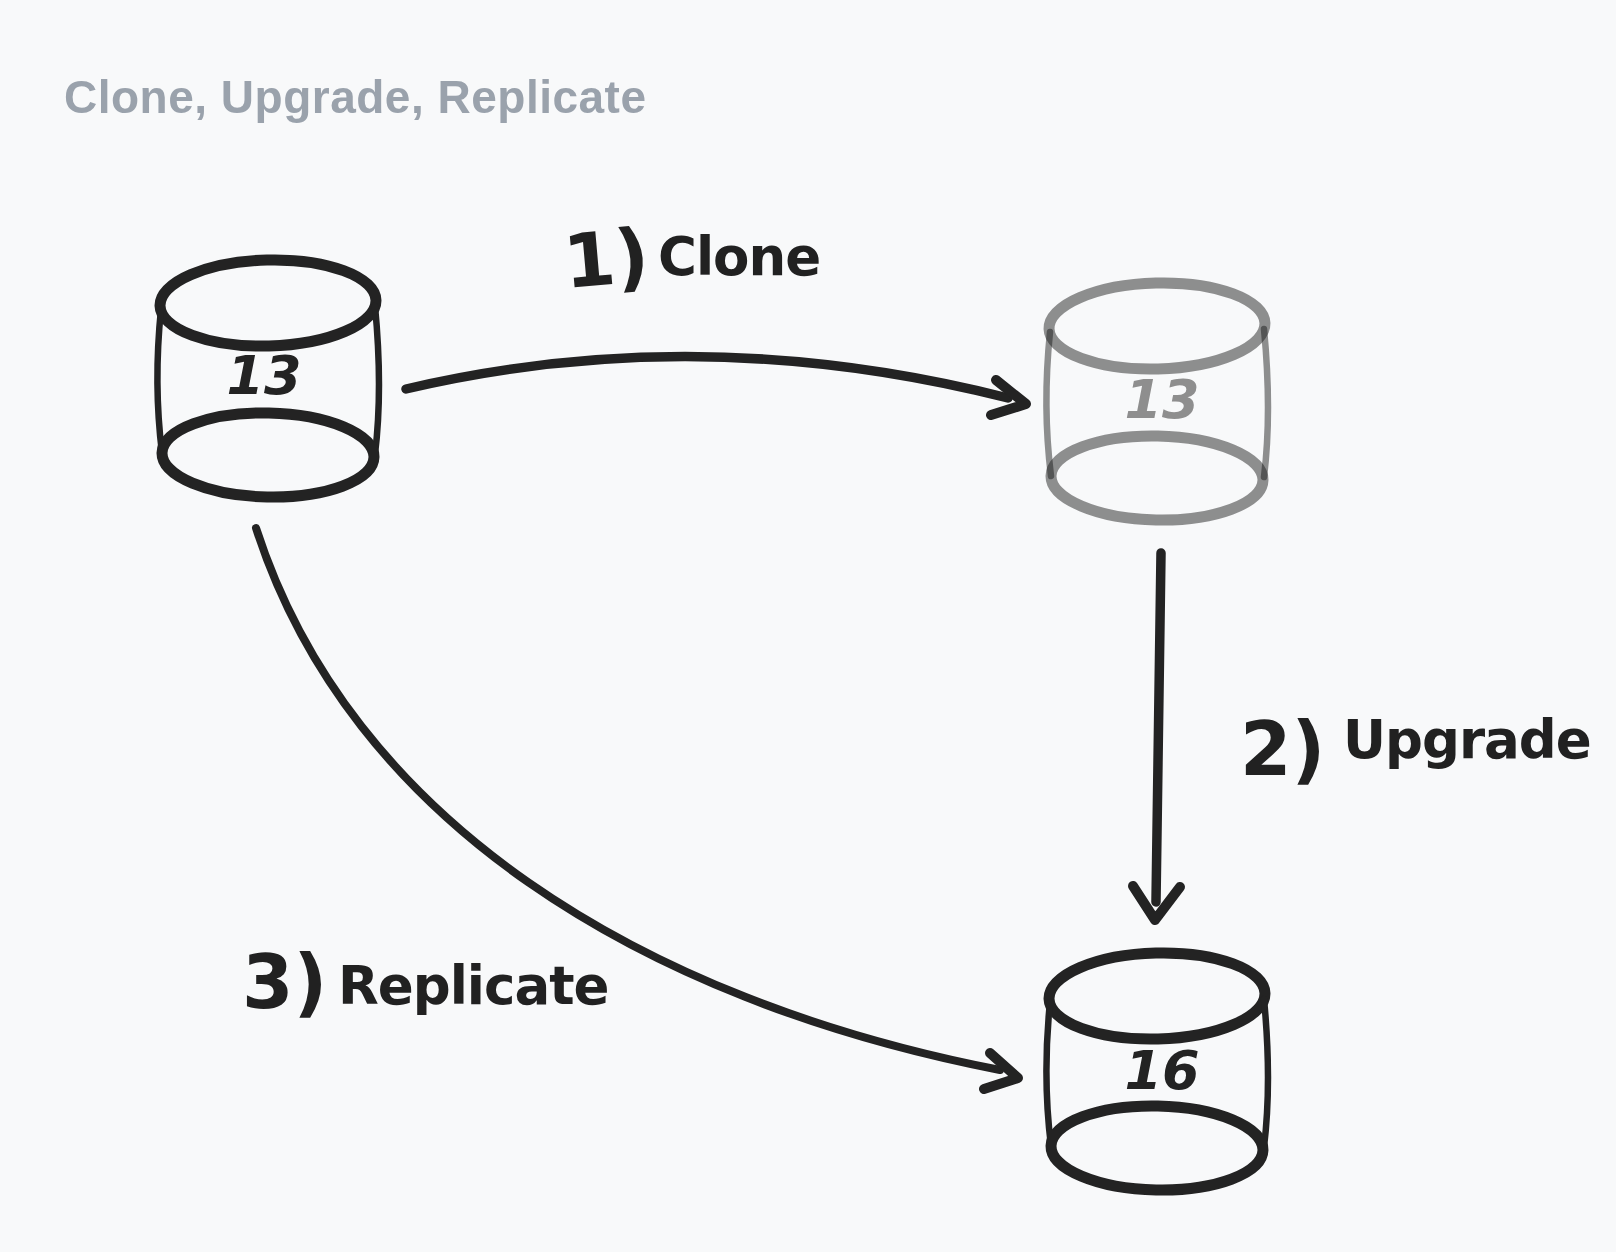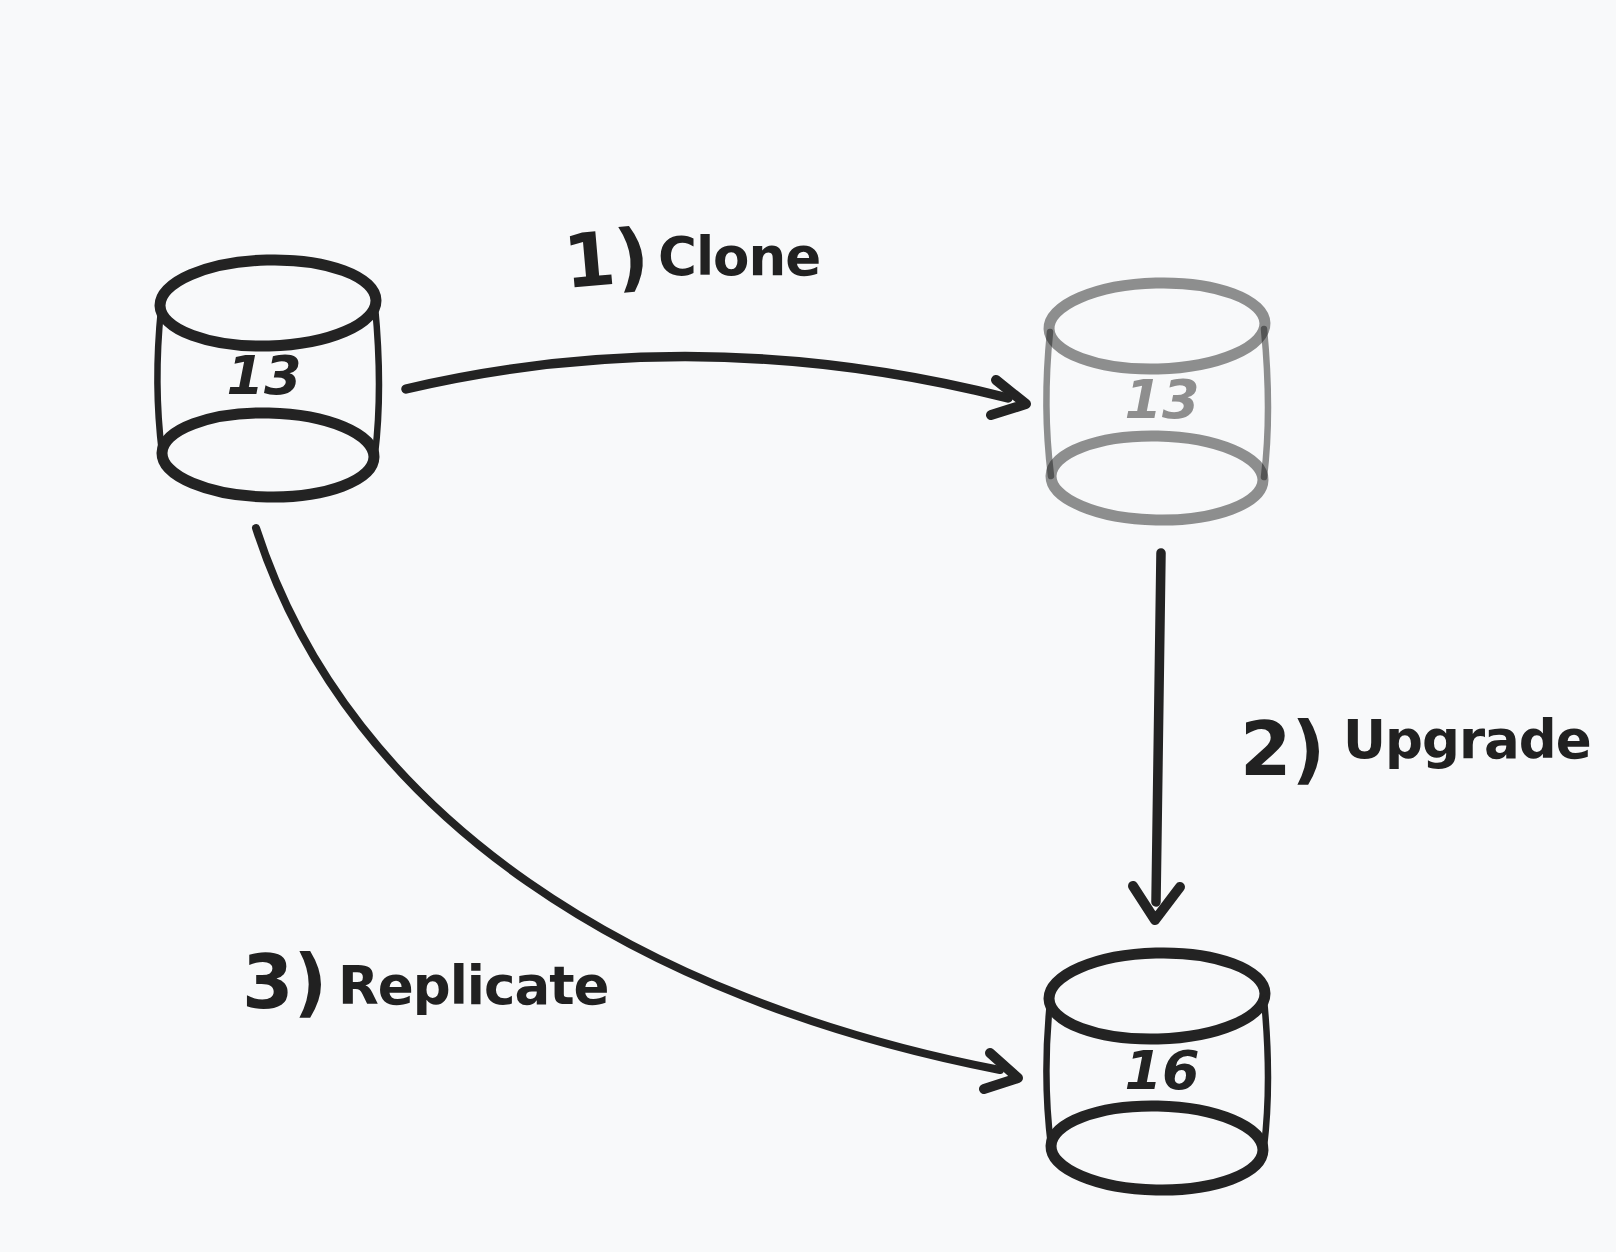--- a/index.html
+++ b/index.html
@@ -67,20 +67,21 @@
     font-size: 53px;
     letter-spacing: -1px;
     fill: #212121;
   }
 </style>
 </head>
 <body>
 
 <div class="canvas">
 
+  <div class="title">Clone, Upgrade, Replicate</div>
 
   <svg width="1616" height="1252" viewBox="0 0 1616 1252">
 
     <defs>
       <g id="cylinder">
         <ellipse class="cap" cx="0" cy="0" rx="108" ry="43" transform="rotate(-1.5)"></ellipse>
         <path class="wall" d="M -107 6 C -112 55 -112 102 -106 150"></path>
         <path class="wall" d="M 107 3 C 112 55 113 102 107 151"></path>
         <ellipse class="cap" cx="0" cy="152" rx="106" ry="42" transform="rotate(1.2 0 152)"></ellipse>
       </g>

